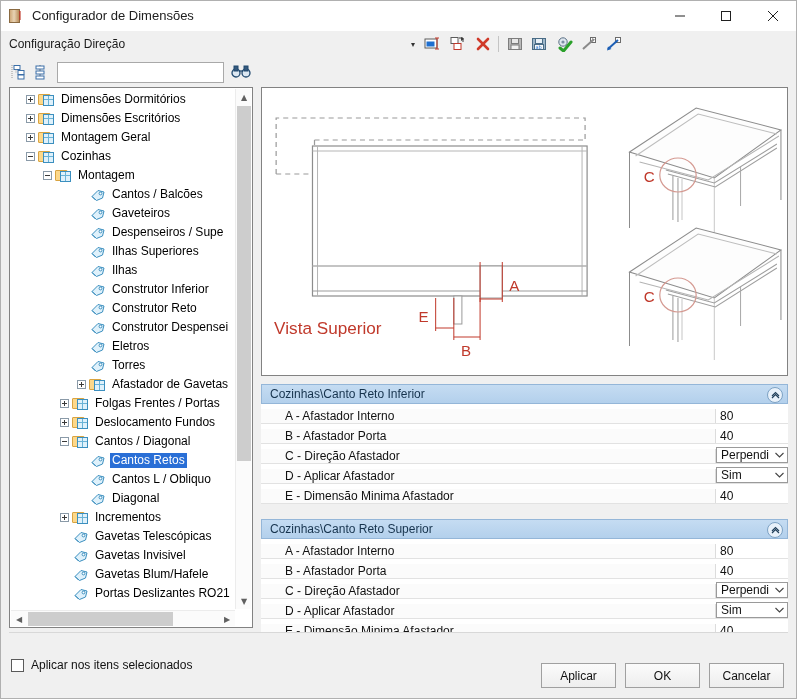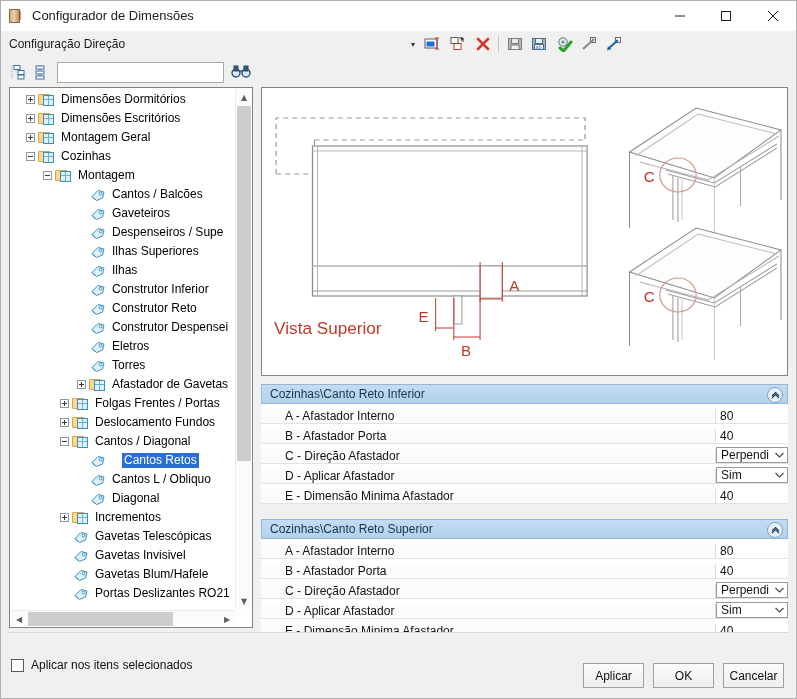--- a/index.html
+++ b/index.html
@@ -209,21 +209,21 @@
   .folder .grid:after {
     content: ""; position: absolute;
     left: 4px; top: 0; bottom: 0; width: 1px; background: #6bb3d6;
   }
   .tagicon {
     width: 18px; height: 16px; flex: 0 0 auto;
     margin-right: 3px; position: relative;
   }
   .tnode .lbl { padding: 0 2px; line-height: 15px; }
   .tnode.sel .lbl {
-    background: #2a6fd6; color: #fff; margin-left: 12px;
+    background: #2a6fd6; color: #fff;
   }
 
   
   .sb-v {
     position: absolute; top: 1px; right: 1px; bottom: 18px;
     width: 16px; background: #fbfbfb;
     border-left: 1px solid #ececec;
   }
   .sb-h {
     position: absolute; left: 1px; right: 17px; bottom: 1px;
@@ -339,21 +339,21 @@
     border: 1px solid #5a5a5a;
     background: #fff;
     flex: 0 0 auto;
   }
   .chk .txt { font-size: 12px; color: #111; }
   .btns {
     position: absolute; right: 12px; bottom: 10px;
     display: flex; gap: 9px;
   }
   .btn {
-    width: 61px; height: 25px;
+    width: 75px; height: 25px;
     border: 1px solid #a0a0a0;
     background: linear-gradient(180deg,#fbfbfb 0%, #eeeeee 100%);
     display: flex; align-items: center; justify-content: center;
     font-size: 12px; color: #111;
   }
   .sep-line {
     position: absolute; left: 8px; right: 8px; top: 0; height: 1px;
     background: #d8d8d8;
   }
 </style>

